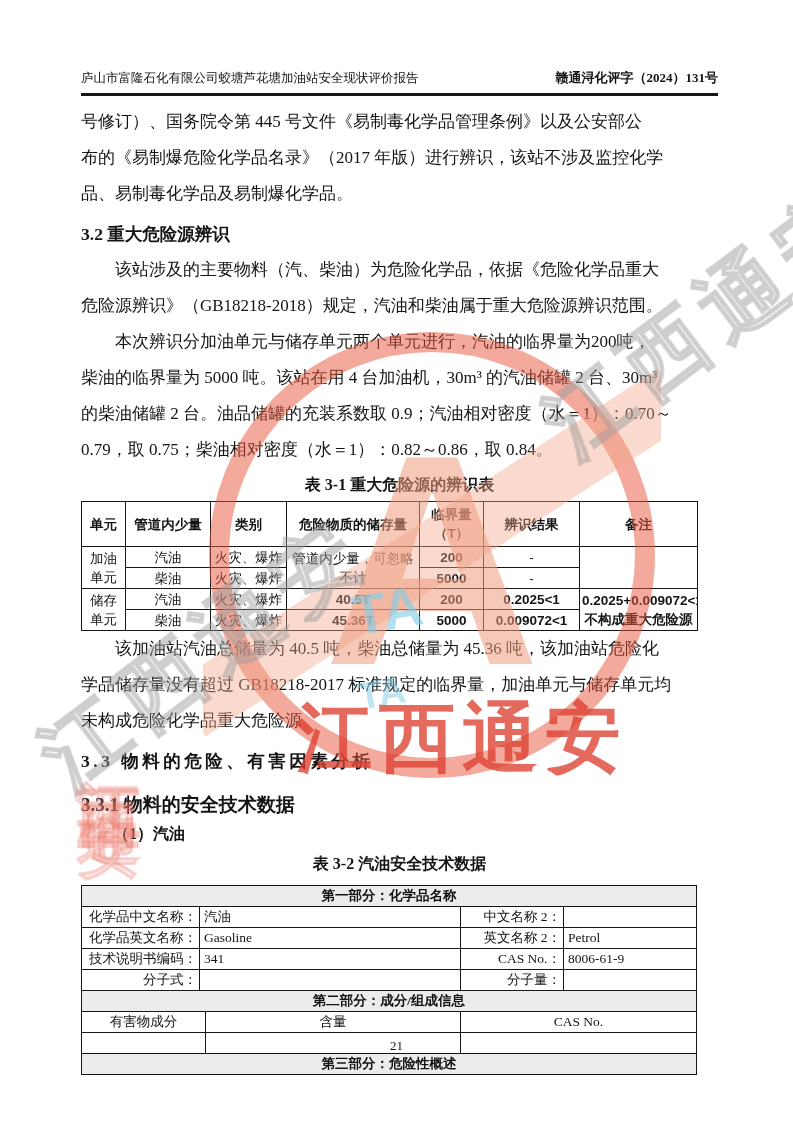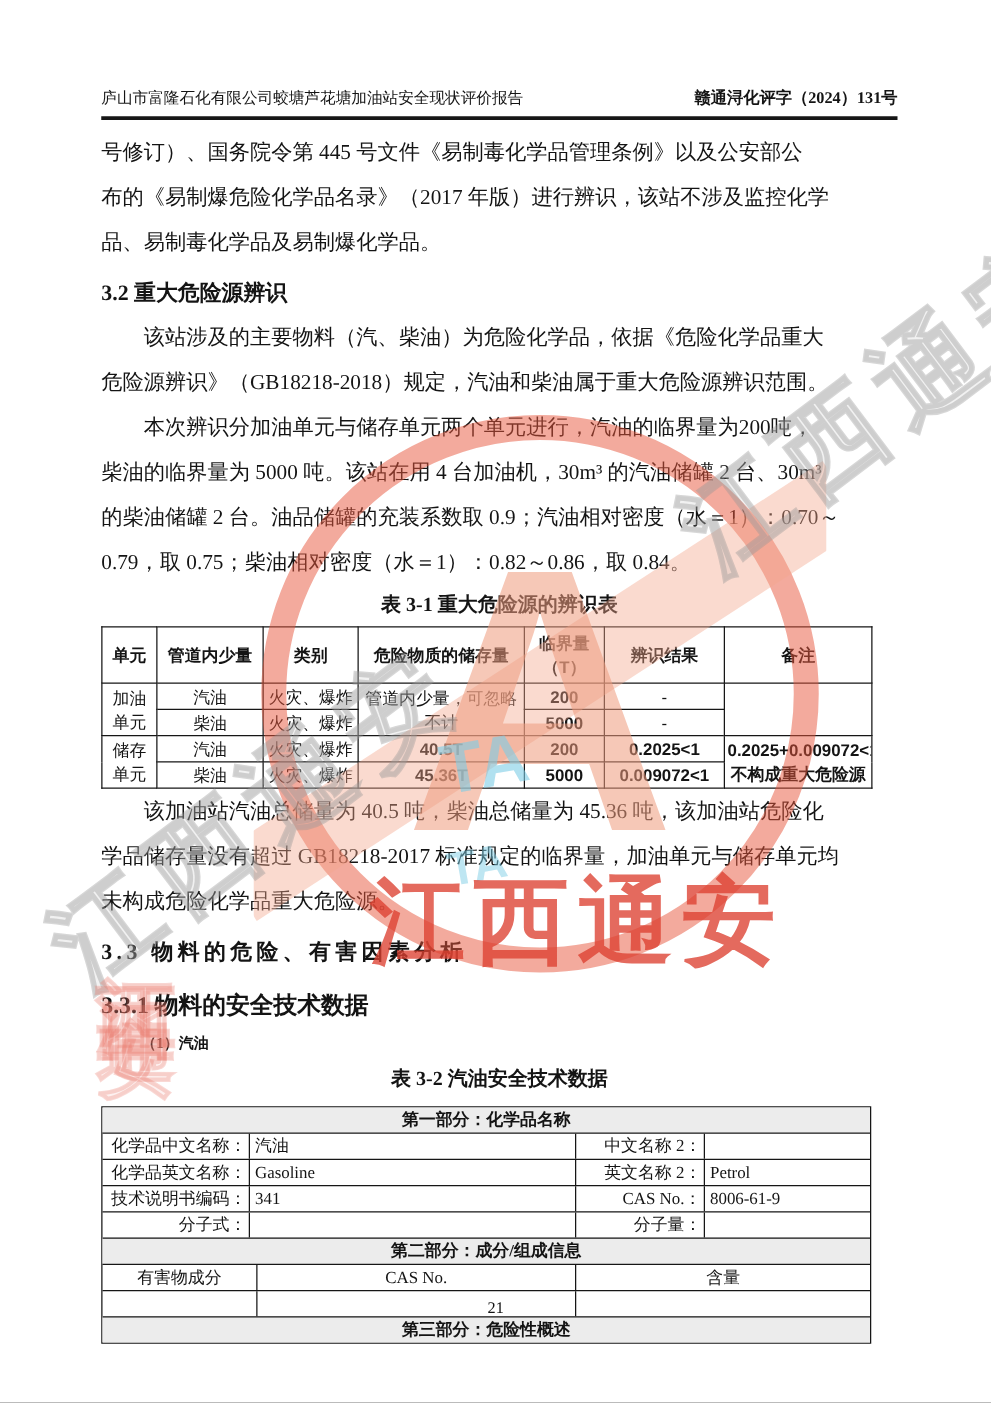--- a/index.html
+++ b/index.html
@@ -22,21 +22,21 @@
   .para {
     font-size:17px; line-height:36px; white-space:pre-line;
     text-align:justify; margin:0;
   }
   .indent { text-indent:2em; }
   .p1 { margin-top:8px; }
 
   .h2 { font-weight:bold; font-size:17.5px; line-height:26px; margin:9px 0 5px; }
   .h2.spaced { letter-spacing:3.5px; }
   .h3 { font-weight:bold; font-size:19px; line-height:26px; margin:18px 0 3px; }
-  .item { font-weight:bold; font-size:12px; line-height:26px; margin:3px 0 3px 32px; }
+  .item { font-weight:bold; font-size:16px; line-height:26px; margin:3px 0 3px 32px; }
 
   .tbl-title { text-align:center; font-weight:bold; font-size:16px; line-height:26px; margin:4px 0 3px; }
 
   
   table.t1 {
     border-collapse:collapse; width:616px; table-layout:fixed;
     font-family:"Liberation Sans","DejaVu Sans",sans-serif; font-size:13.5px;
   }
   .t1 th, .t1 td { border:1px solid #161616; text-align:center; padding:0 2px; overflow:hidden; }
   .t1 th { font-weight:bold; height:44px; white-space:pre-line; line-height:19px; }
@@ -213,22 +213,22 @@
         <div class="cell label">分子式：</div>
         <div class="cell"></div>
         <div class="cell label">分子量：</div>
         <div class="cell"></div>
       </div>
 
       <div class="t2-sec">第二部分：成分/组成信息</div>
 
       <div class="row row3">
         <div class="cell center">有害物成分</div>
+        <div class="cell center">含量</div>
         <div class="cell center">CAS No.</div>
-        <div class="cell center">含量</div>
       </div>
       <div class="row row3">
         <div class="cell"></div>
         <div class="cell"></div>
         <div class="cell"></div>
       </div>
 
       <div class="t2-sec">第三部分：危险性概述</div>
     </div>
 

